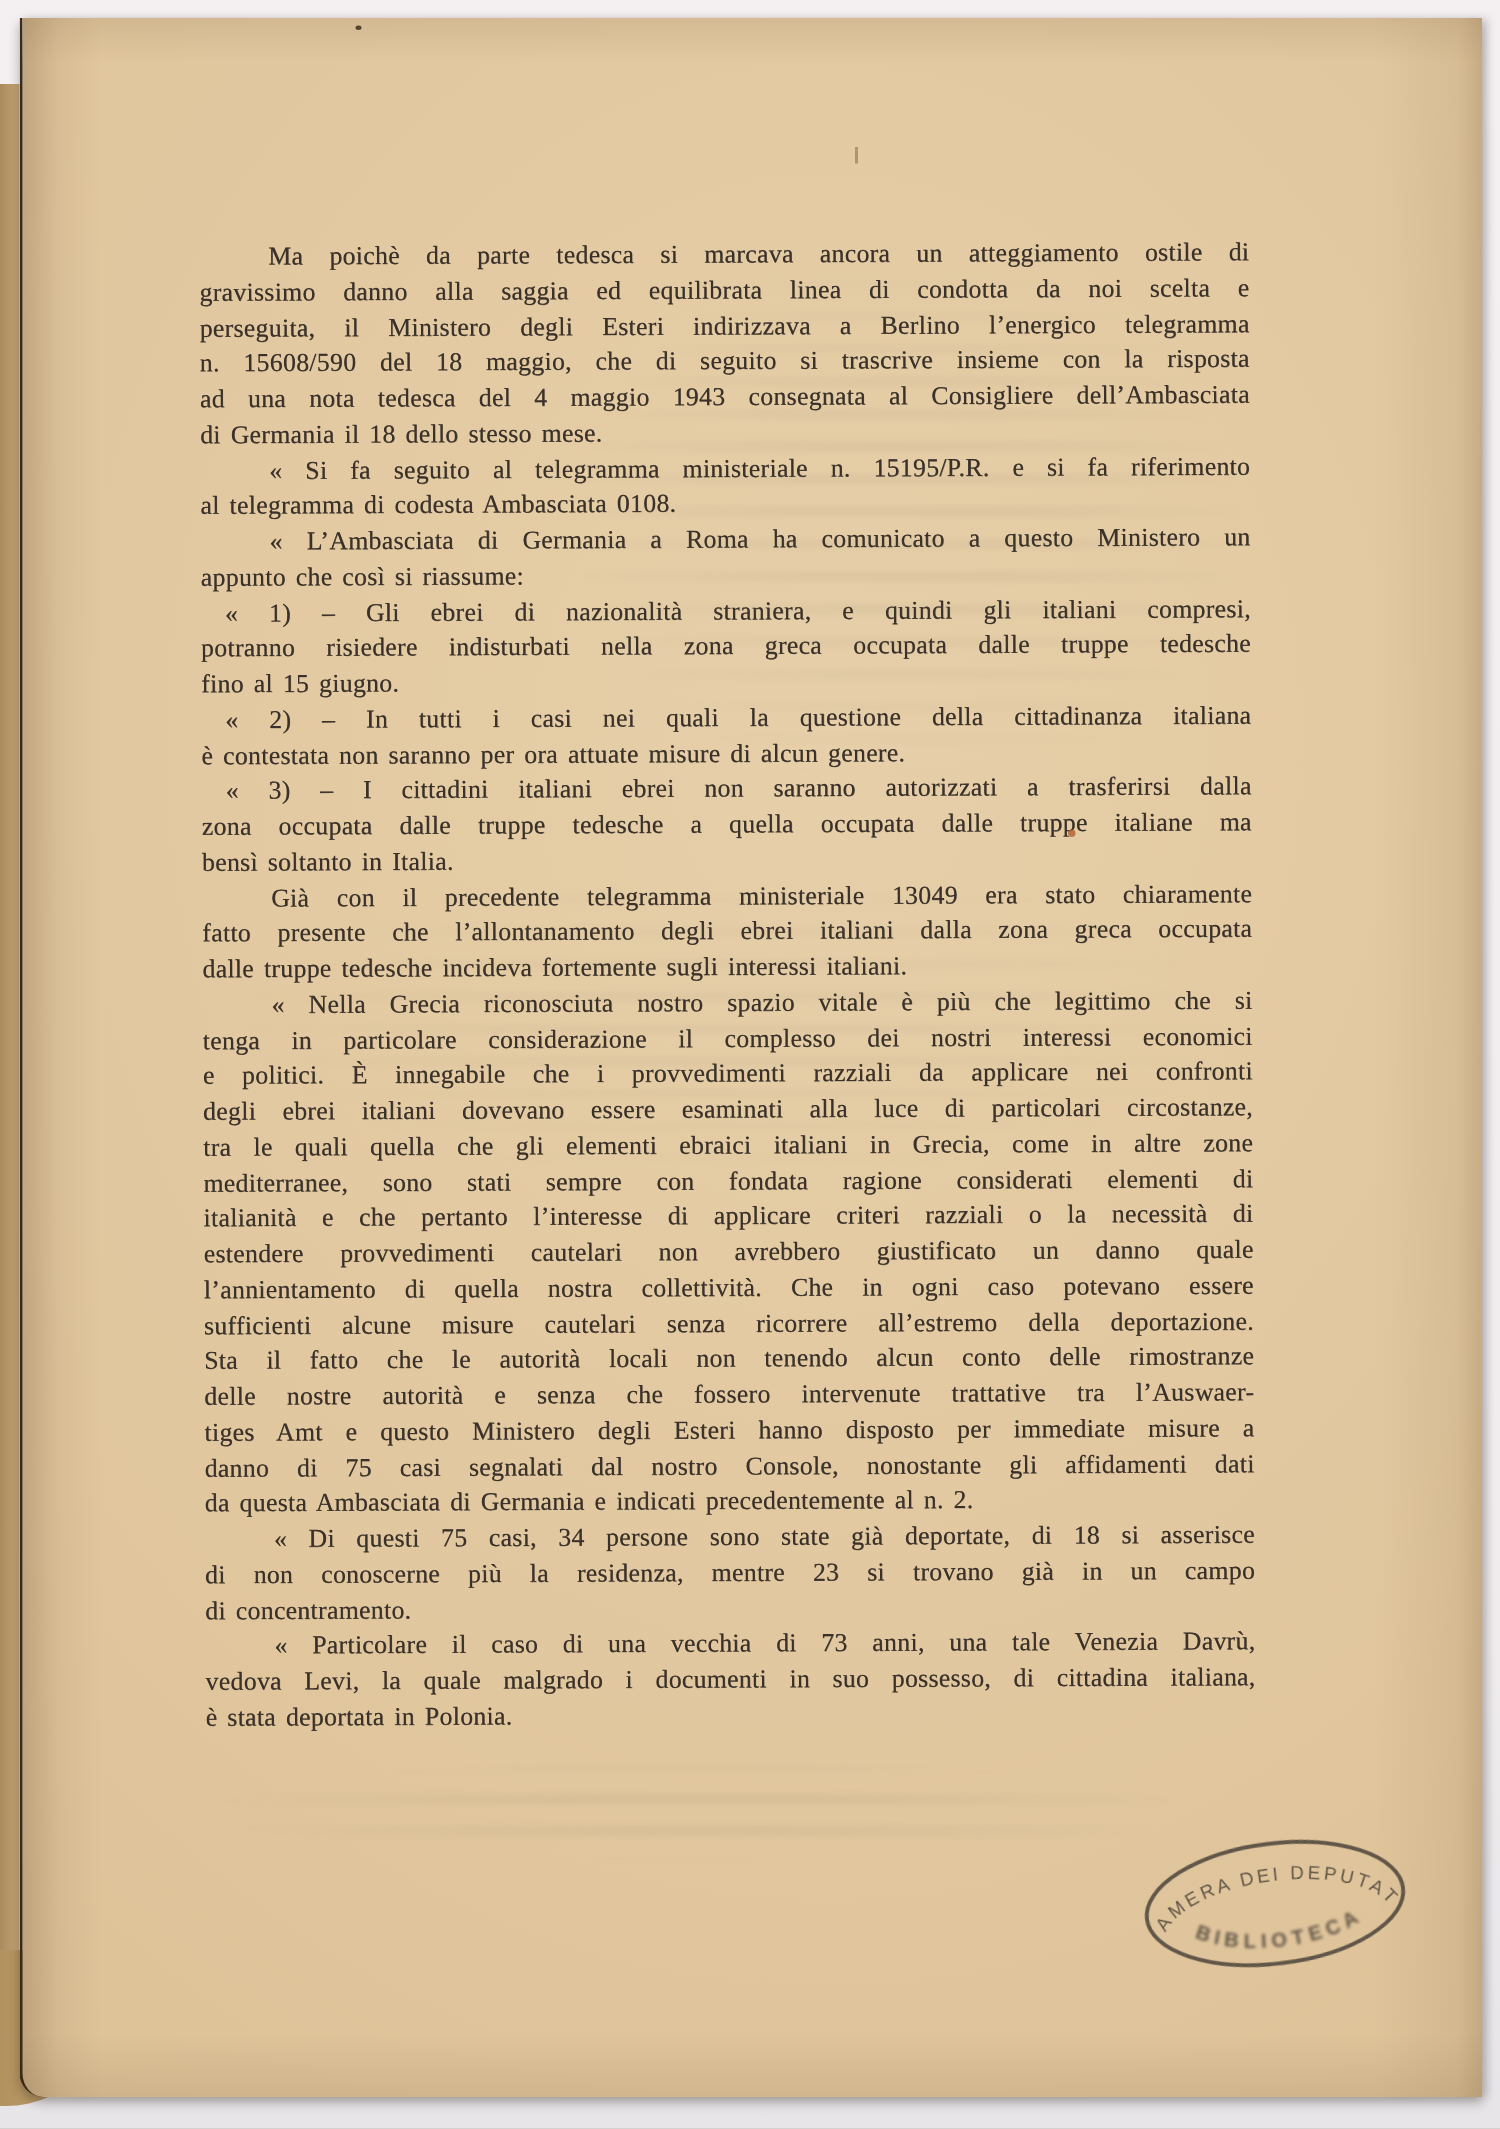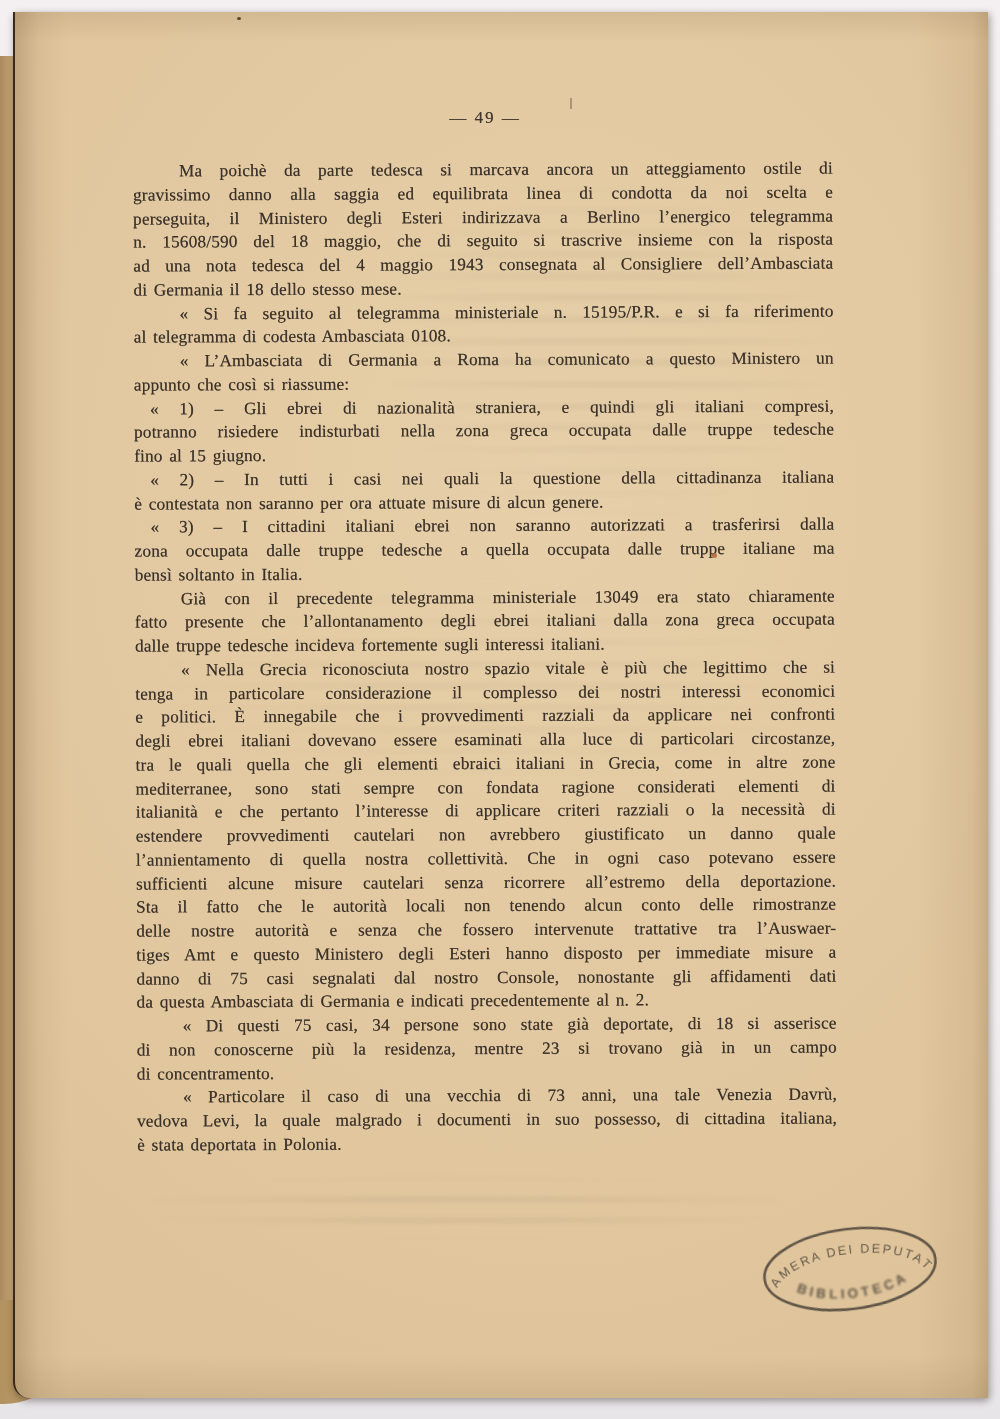--- a/index.html
+++ b/index.html
@@ -71,21 +71,20 @@
 </head>
 <body>
 
 <div class="scan">
 
   <div class="under-strip"></div>
   <div class="under-foot"></div>
 
   <div class="page">
 
-    <div class="pagenum">— 49 —</div>
 
     <div class="textblock" id="textblock">
         <div>
           <div class="tline first-plain">Ma poichè da parte tedesca si marcava ancora un atteggiamento ostile di</div>
           <div class="tline">gravissimo danno alla saggia ed equilibrata linea di condotta da noi scelta e</div>
           <div class="tline">perseguita, il Ministero degli Esteri indirizzava a Berlino l’energico telegramma</div>
           <div class="tline">n. 15608/590 del 18 maggio, che di seguito si trascrive insieme con la risposta</div>
           <div class="tline">ad una nota tedesca del 4 maggio 1943 consegnata al Consigliere dell’Ambasciata</div>
           <div class="tline last">di Germania il 18 dello stesso mese.</div>
         </div>

